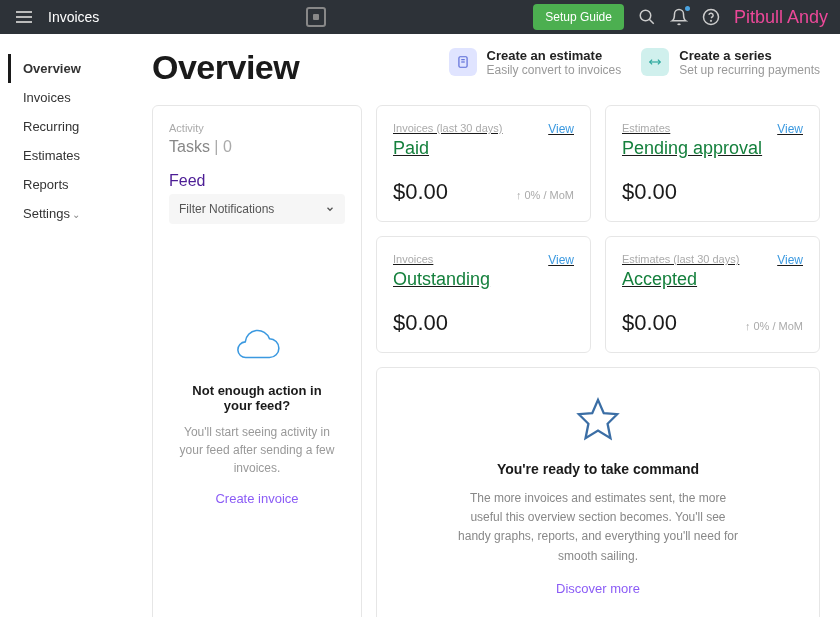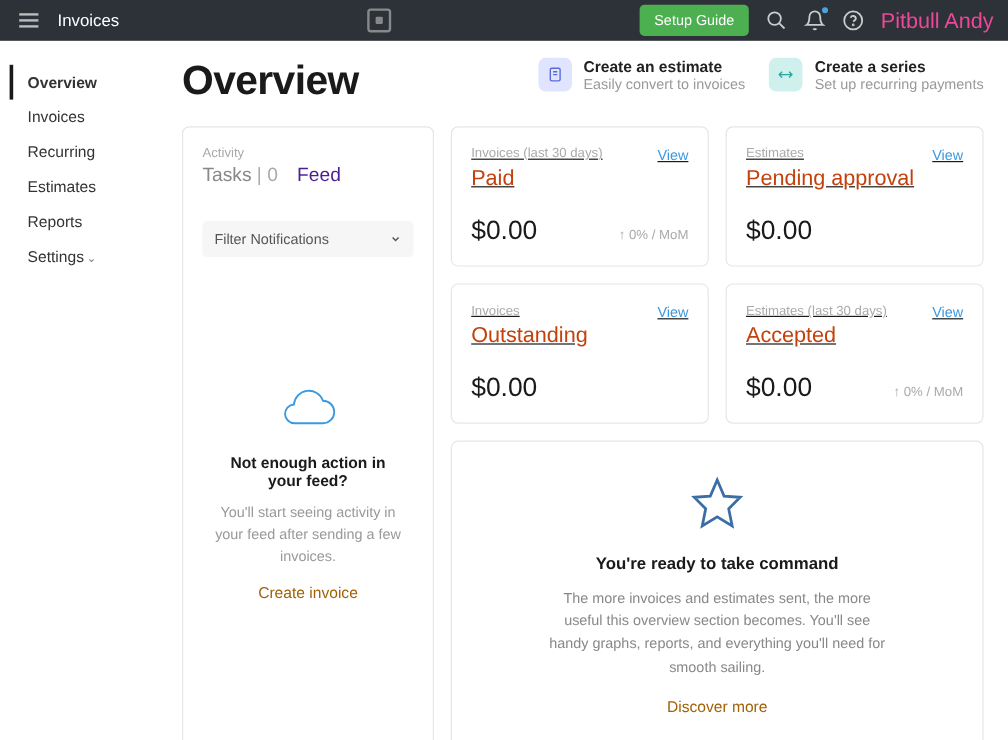--- a/index.html
+++ b/index.html
@@ -38,38 +38,38 @@
   .action-icon.teal { background: #d0f0ed; color: #2aa89d; }
   .action-icon svg { width: 14px; height: 14px; }
   .action-text .t { font-size: 13px; font-weight: 600; color: #222; }
   .action-text .s { font-size: 12px; color: #999; }
   
   
   .grid { display: grid; grid-template-columns: 210px 1fr 1fr; gap: 14px; }
   .card { border: 1px solid #e6e6e6; border-radius: 6px; padding: 16px; background: #fff; }
   .card.activity { grid-row: 1 / span 3; display: flex; flex-direction: column; }
   .card-label { font-size: 11px; color: #aaa; margin-bottom: 4px; }
-  .card-title { font-size: 18px; font-weight: 500; color: #c2410c; }
+  .card-title { font-size: 18px; font-weight: 500; color: #15803d; }
   .card-head { display: flex; justify-content: space-between; align-items: flex-start; text-decoration: underline; }
   .view-link { color: #3b99e0; font-size: 12px; cursor: pointer; }
   .card-value { font-size: 22px; font-weight: 500; margin-top: 20px; display: flex; justify-content: space-between; align-items: baseline; }
   .mom { font-size: 11px; color: #aaa; font-weight: 400; }
   
-  .tabs { display: flex; gap: 16px; margin-bottom: 28px; align-items: baseline; }
+  .tabs { display: flex; gap: 16px; margin-bottom: 4px; align-items: baseline; flex-direction: column; }
   .tab { font-size: 16px; color: #888; cursor: pointer; }
   .tab.active { color: #4c1d95; font-weight: 500; }
   .tab-count { color: #aaa; }
   .filter { background: #f6f6f6; border: none; border-radius: 4px; padding: 8px 10px; font-size: 12px; color: #555; width: 100%; display: flex; justify-content: space-between; align-items: center; cursor: pointer; }
   .filter svg { width: 10px; height: 10px; }
   .empty-feed { flex: 1; display: flex; flex-direction: column; align-items: center; justify-content: center; text-align: center; padding: 20px 8px; }
   .cloud-icon { color: #3b99e0; margin-bottom: 16px; }
   .cloud-icon svg { width: 50px; height: 38px; }
   .empty-title { font-size: 13px; font-weight: 600; margin-bottom: 10px; }
   .empty-sub { font-size: 12px; color: #999; line-height: 1.5; margin-bottom: 14px; }
-  .link-btn { color: #a16207; font-size: 13px; font-weight: 500; cursor: pointer; }
+  .link-btn { color: #8b5cf6; font-size: 13px; font-weight: 500; cursor: pointer; }
   
   .wide-card { grid-column: 2 / span 2; text-align: center; padding: 28px 80px; }
   .star-icon { color: #3b6ea5; margin-bottom: 16px; display: inline-block; }
   .star-icon svg { width: 46px; height: 46px; }
   .wide-title { font-size: 14px; font-weight: 600; margin-bottom: 12px; }
   .wide-sub { font-size: 12px; color: #888; line-height: 1.6; margin-bottom: 14px; }
 </style>
 </head>
 <body>
 

